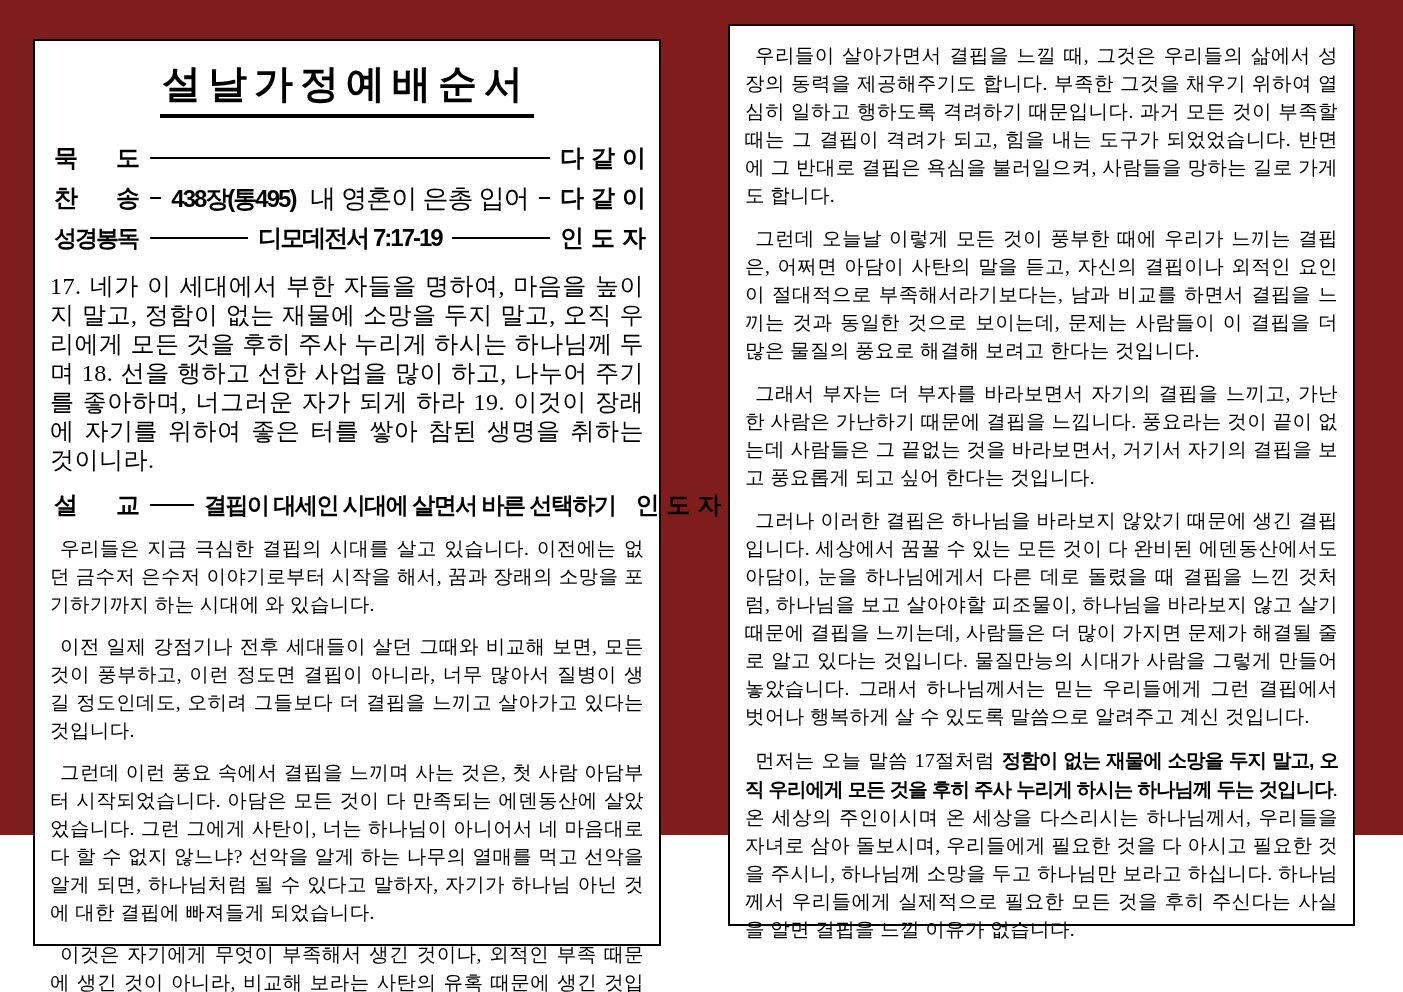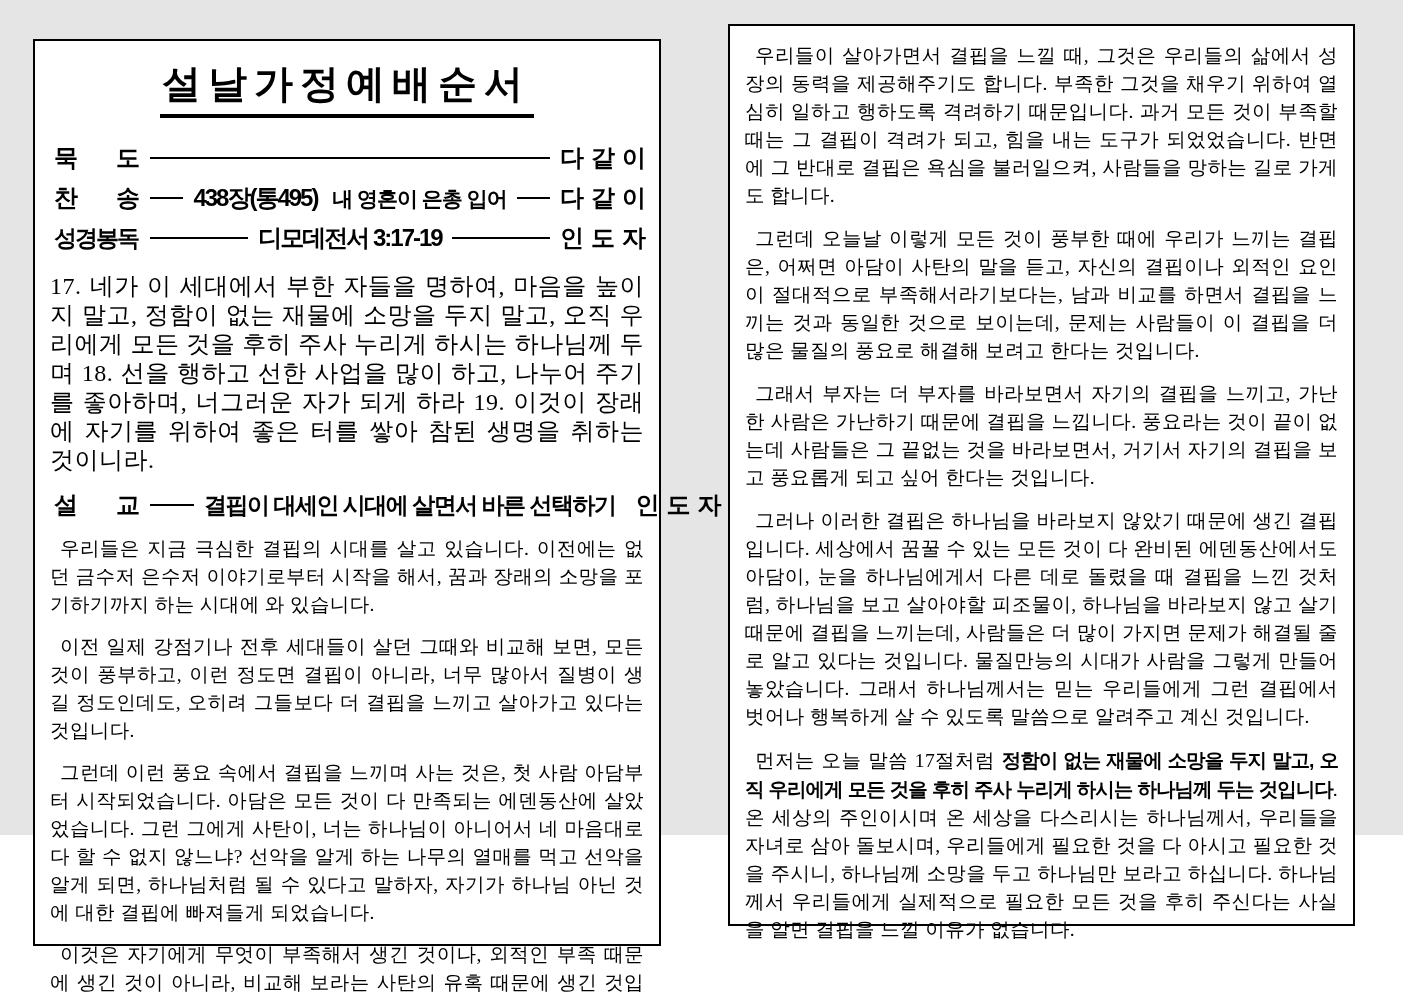--- a/index.html
+++ b/index.html
@@ -3,21 +3,21 @@
 <meta charset="utf-8">
 <style>
   * { margin: 0; padding: 0; box-sizing: border-box; }
   html, body {
     width: 1403px; height: 992px;
     background: #ffffff;
     color: #000000;
     font-family: "Liberation Serif", serif;
     overflow: hidden;
   }
-  .page { position: relative; width: 1403px; height: 835px; background: #e5e5e5; }
+  .page { position: relative; width: 1403px; height: 835px; background: #7f1d1d; }
 
   .box {
     position: absolute;
     border: 2px solid #000000;
     background: #ffffff;
     padding: 10px 13px 8px 13px;
   }
   .box.left  { left: 33px;  top: 39px; width: 628px; height: 907px; }
   .box.right { left: 728px; top: 24px; width: 627px; height: 902px; padding-top: 16px; }
 
@@ -72,22 +72,22 @@
   .rule.fixed { flex: 0 0 44px; }
   .center-group { flex: 0 0 auto; white-space: nowrap; text-align: center; }
   .hymn-number, .center-condensed {
     font-family: "Liberation Sans", sans-serif;
     font-weight: 700;
     font-size: 24px;
     letter-spacing: -2px;
   }
   .hymn-title {
     font-family: "Liberation Sans", sans-serif;
-    font-weight: 700;
-    font-size: 21px;
+    font-weight: 400;
+    font-size: 26px;
     letter-spacing: -1px;
     margin-left: 8px;
   }
 
   
   .scripture {
     margin: 14px 2px 10px 2px;
     font-size: 24px;
     line-height: 29px;
     text-align: justify;
@@ -141,21 +141,21 @@
         <span class="hymn-title">내 영혼이 은총 입어</span>
       </span>
       <span class="rule"></span>
       <span class="orlabel">다 같 이</span>
     </div>
 
 
     <div class="order-row">
       <span class="olabel condensed">성경봉독</span>
       <span class="rule"></span>
-      <span class="center-group center-condensed">디모데전서 3:17-19</span>
+      <span class="center-group center-condensed">디모데전서 7:17-19</span>
       <span class="rule"></span>
       <span class="orlabel">인 도 자</span>
     </div>
 
     <p class="scripture">17. 네가 이 세대에서 부한 자들을 명하여, 마음을 높이지 말고, 정함이 없는 재물에 소망을 두지 말고, 오직 우리에게 모든 것을 후히 주사 누리게 하시는 하나님께 두며 18. 선을 행하고 선한 사업을 많이 하고, 나누어 주기를 좋아하며, 너그러운 자가 되게 하라 19. 이것이 장래에 자기를 위하여 좋은 터를 쌓아 참된 생명을 취하는 것이니라.</p>
 
     <div class="order-row sermon-row">
       <span class="olabel">설 교</span>
       <span class="rule fixed"></span>
       <span class="center-group sermon-title">결핍이 대세인 시대에 살면서 바른 선택하기</span>

